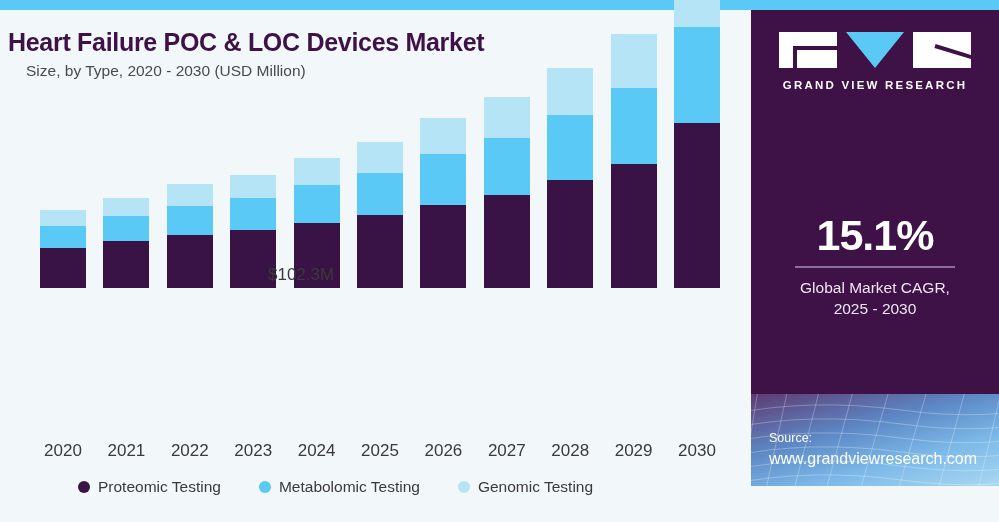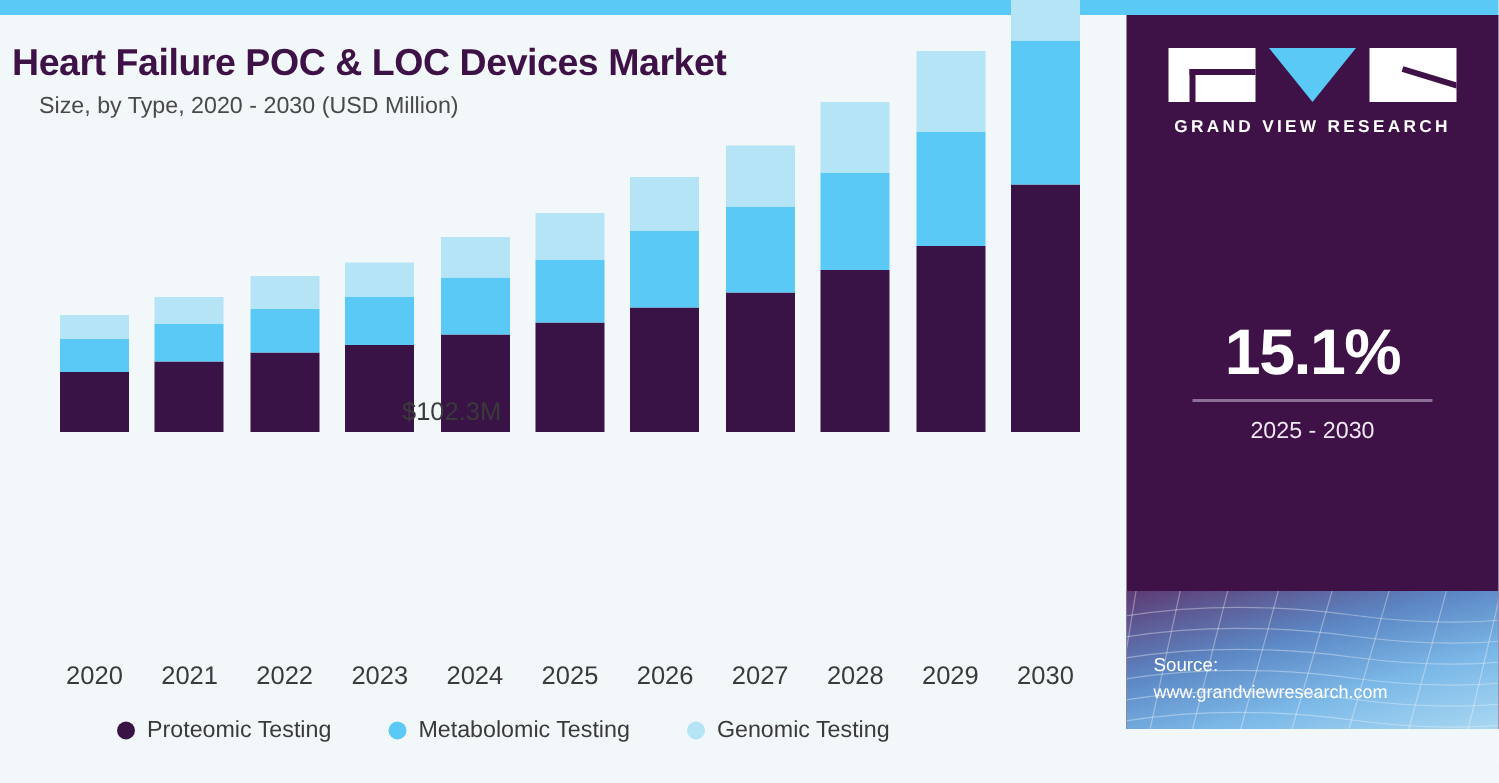--- a/index.html
+++ b/index.html
@@ -132,21 +132,21 @@
   }
   #mesh svg{position:absolute;left:0;top:0;}
   #source-block{
     position:absolute;left:18px;bottom:16px;
     z-index:2;
   }
   #source-label{
     font-size:12.5px;font-weight:normal;color:#ffffff;line-height:1.45;
   }
   #source-url{
-    font-size:12px;color:#ffffff;line-height:1.45;white-space:nowrap;
+    font-size:16px;color:#ffffff;line-height:1.45;white-space:nowrap;
   }
 </style>
 </head>
 <body>
 
 <div id="infographic">
 
   <div id="top-band"></div>
 
   <div id="chart-region">
@@ -253,20 +253,21 @@
         <div class="logo-block" id="logo-r">
           <div class="cut"></div>
         </div>
       </div>
       <div id="logo-text">GRAND VIEW RESEARCH</div>
     </div>
 
     <div id="cagr-block">
       <div id="cagr-value">15.1%</div>
       <div id="cagr-rule"></div>
+      <div id="cagr-caption-1">Global Market CAGR,</div>
       <div id="cagr-caption-2">2025 - 2030</div>
     </div>
 
     <div id="mesh">
       <svg width="248" height="92">
         <g stroke="#ffffff" stroke-opacity="0.35" fill="none" stroke-width="0.8">
           <path d="M-20,20 Q60,4 150,16 T300,10"></path>
           <path d="M-20,34 Q60,18 150,30 T300,24"></path>
           <path d="M-20,48 Q60,32 150,44 T300,38"></path>
           <path d="M-20,62 Q60,46 150,58 T300,52"></path>

